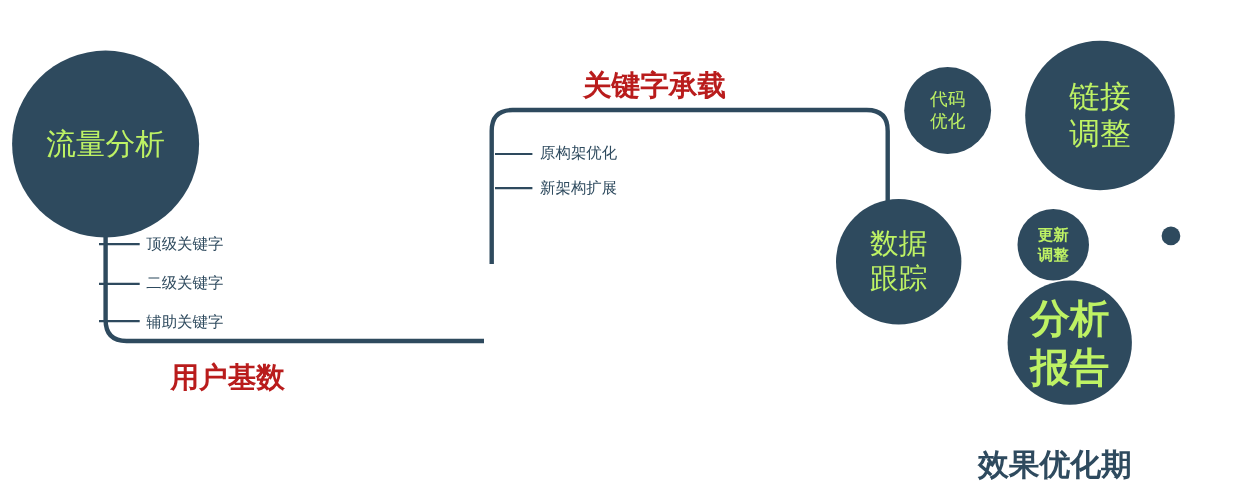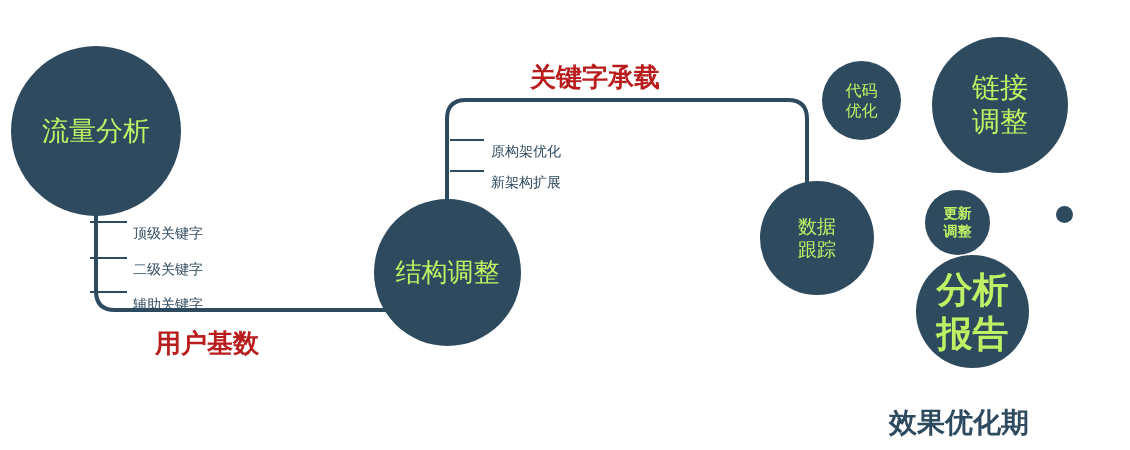--- a/index.html
+++ b/index.html
@@ -30,41 +30,40 @@
     justify-content: center;
     text-align: center;
   }
   .node-label {
     white-space: pre-line;
     line-height: 1.22;
   }
 
   .node-traffic   { left: 11px;  top: 46px;  width: 170px; height: 170px; font-size: 27px; font-weight: 500; }
   .node-structure { left: 374px; top: 199px; width: 147px; height: 147px; font-size: 26px; font-weight: 500; }
-  .node-tracking  { left: 760px; top: 181px; width: 114px; height: 114px; font-size: 19px; font-weight: 500; }
+  .node-tracking  { left: 760px; top: 181px; width: 114px; height: 114px; font-size: 26px; font-weight: 500; }
   .node-code      { left: 822px; top: 61px;  width: 79px;  height: 79px;  font-size: 16px; font-weight: 400; }
   .node-link      { left: 932px; top: 37px;  width: 136px; height: 136px; font-size: 28px; font-weight: 500; }
   .node-update    { left: 925px; top: 190px; width: 65px;  height: 65px;  font-size: 14px; font-weight: bold; }
   .node-report    { left: 916px; top: 255px; width: 113px; height: 113px; font-size: 36px; font-weight: 700; }
 
   .bullet-dot {
     position: absolute;
     left: 1056px; top: 206px;
     width: 17px; height: 17px;
     border-radius: 50%;
     background: #2e4a5e;
   }
 
   .tick-label {
     position: absolute;
     color: #2e4a5e;
     font-size: 14px;
     transform: translateY(-50%);
     white-space: nowrap;
-    margin-top: 12px;
   }
   .tick1-0 { left: 133px; top: 222px; }
   .tick1-1 { left: 133px; top: 258px; }
   .tick1-2 { left: 133px; top: 293px; }
   .tick2-0 { left: 491px; top: 140px; }
   .tick2-1 { left: 491px; top: 171px; }
 
   .edge-label {
     position: absolute;
     color: #b91c1c;
@@ -99,23 +98,20 @@
     <g stroke="#2e4a5e" stroke-width="2">
       <line x1="450" y1="140" x2="484" y2="140"></line>
       <line x1="450" y1="171" x2="484" y2="171"></line>
     </g>
   </svg>
 
   <div class="node node-traffic">
     <span class="node-label">流量分析</span>
   </div>
 
-  <div class="node node-structure">
-    <span class="node-label">结构调整</span>
-  </div>
 
   <div class="node node-tracking">
     <span class="node-label">数据
 跟踪</span>
   </div>
 
   <div class="node node-code">
     <span class="node-label">代码
 优化</span>
   </div>

